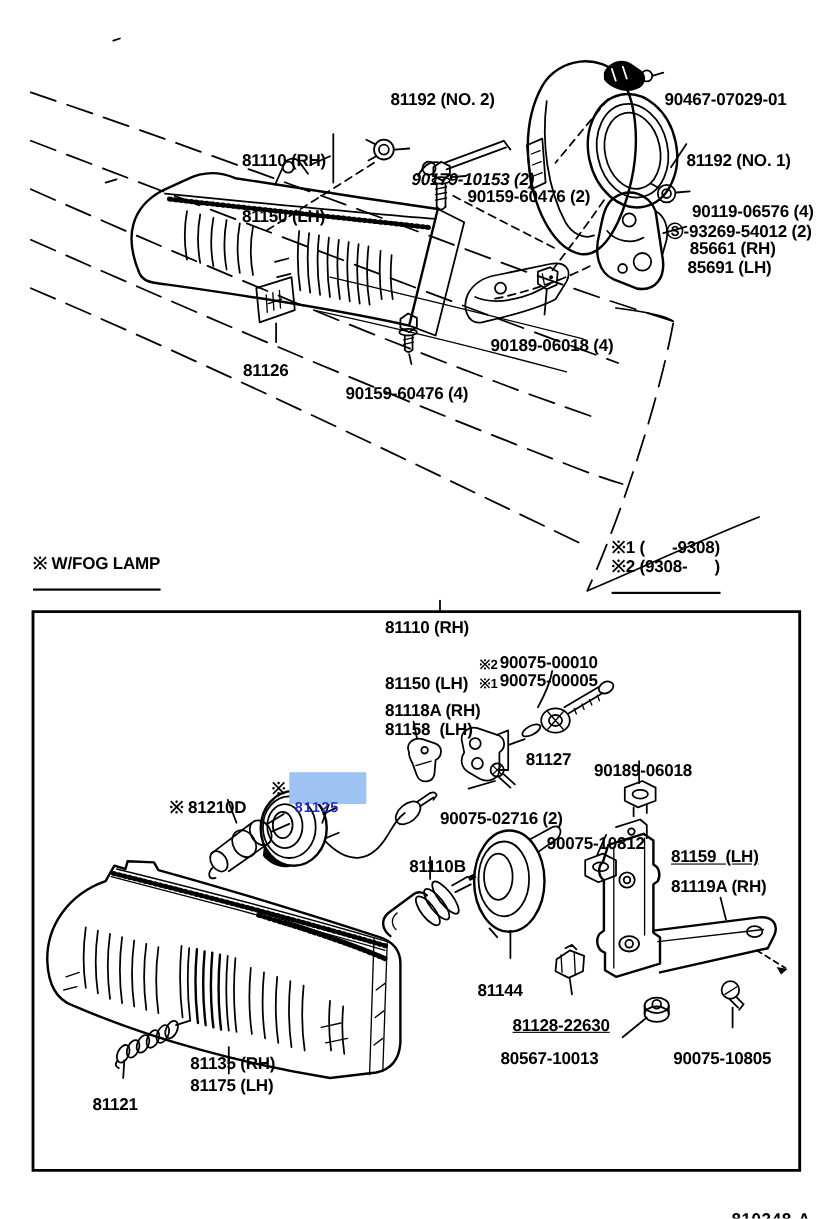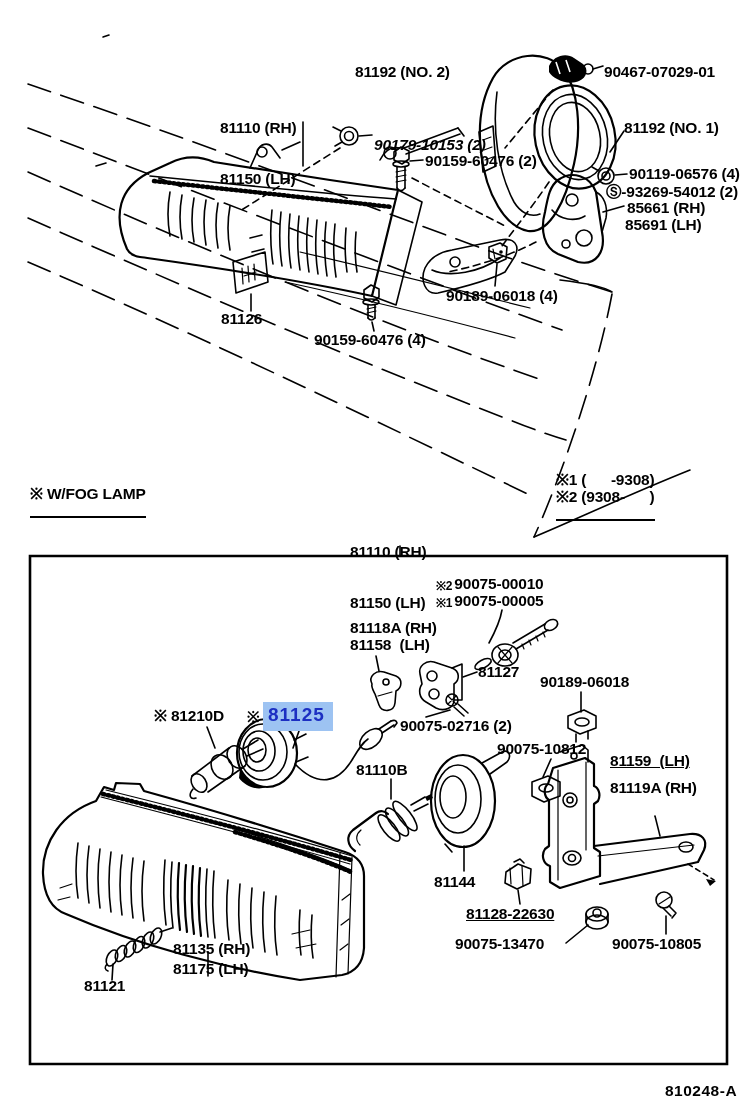--- a/index.html
+++ b/index.html
@@ -9,25 +9,25 @@
   svg *{vector-effect:non-scaling-stroke;}
   .art{fill:none;stroke:var(--ink,#000);stroke-width:1.6;stroke-linecap:round;stroke-linejoin:round;}
   .thick{stroke-width:2.2;}
   .thin{stroke-width:1.2;}
   .dash{stroke-dasharray:24 11;}
   .dash2{stroke-dasharray:7 5;}
   .dash3{stroke-dasharray:5 4;}
   .fillink{fill:var(--ink,#000);stroke:none;}
   .tickband{stroke-width:4.5;stroke-dasharray:1.6 3.2;}
   .lbl{position:absolute;font-size:15.5px;line-height:17px;letter-spacing:-0.2px;
-       color:var(--ink,#000);white-space:pre;}
+       color:var(--ink,#000);white-space:pre;margin-top:19px;}
   .pref{font-size:12px;position:relative;top:1px;margin-right:2px;}
   .ul{border-bottom:2px solid var(--ink,#000);padding-bottom:14px;}
   .hl{position:absolute;left:263px;top:702px;width:70px;height:29px;background:var(--highlight_bg,#9dc3f2);}
-  .hl-txt{position:absolute;left:268px;top:706px;font-size:19px;letter-spacing:1px;color:var(--highlight_text,#1c2fc2);}
+  .hl-txt{position:absolute;left:268px;top:706px;font-size:13px;letter-spacing:1px;color:var(--highlight_text,#1c2fc2);}
   .star-black{position:absolute;left:247px;top:706px;font-size:15px;color:var(--ink,#000);}
 </style>
 </head>
 <body>
 
 <div class="stage">
 
 <svg width="756" height="1108" viewBox="0 0 756 1108">
 
   <g class="art">
@@ -363,27 +363,27 @@
 <div class="lbl" style="left:436px;top:592px;"><span class="pref">※1</span><span>90075-00005</span></div>
 <div class="lbl" style="left:350px;top:619px;">81118A (RH)</div>
 <div class="lbl" style="left:350px;top:636px;">81158  (LH)</div>
 <div class="lbl" style="left:478px;top:663px;">81127</div>
 <div class="lbl" style="left:540px;top:673px;">90189-06018</div>
 <div class="lbl" style="left:400px;top:717px;">90075-02716 (2)</div>
 <div class="lbl" style="left:154px;top:707px;">※ 81210D</div>
 <div class="hl"></div>
 <span class="star-black">※</span>
 <div class="lbl hl-txt">81125</div>
-<div class="lbl" style="left:356px;top:761px;">81110B</div>
+<div class="lbl" style="left:372px;top:761px;">81110B</div>
 <div class="lbl" style="left:497px;top:740px;">90075-10812</div>
 <div class="lbl" style="left:610px;top:779px;">81119A (RH)</div>
 <div class="lbl" style="left:610px;top:752px;text-decoration:underline;">81159  (LH)</div>
 <div class="lbl" style="left:434px;top:873px;">81144</div>
 <div class="lbl" style="left:466px;top:905px;text-decoration:underline;">81128-22630</div>
-<div class="lbl" style="left:455px;top:935px;">90075-13470</div>
+<div class="lbl" style="left:455px;top:935px;">80567-10013</div>
 <div class="lbl" style="left:612px;top:935px;">90075-10805</div>
 <div class="lbl" style="left:84px;top:977px;">81121</div>
 <div class="lbl" style="left:173px;top:940px;">81135 (RH)</div>
 <div class="lbl" style="left:173px;top:960px;">81175 (LH)</div>
 
 <div class="lbl" style="left:665px;top:1082px;letter-spacing:0.5px;">810248-A</div>
 
 </div>
 
 </body></html>

